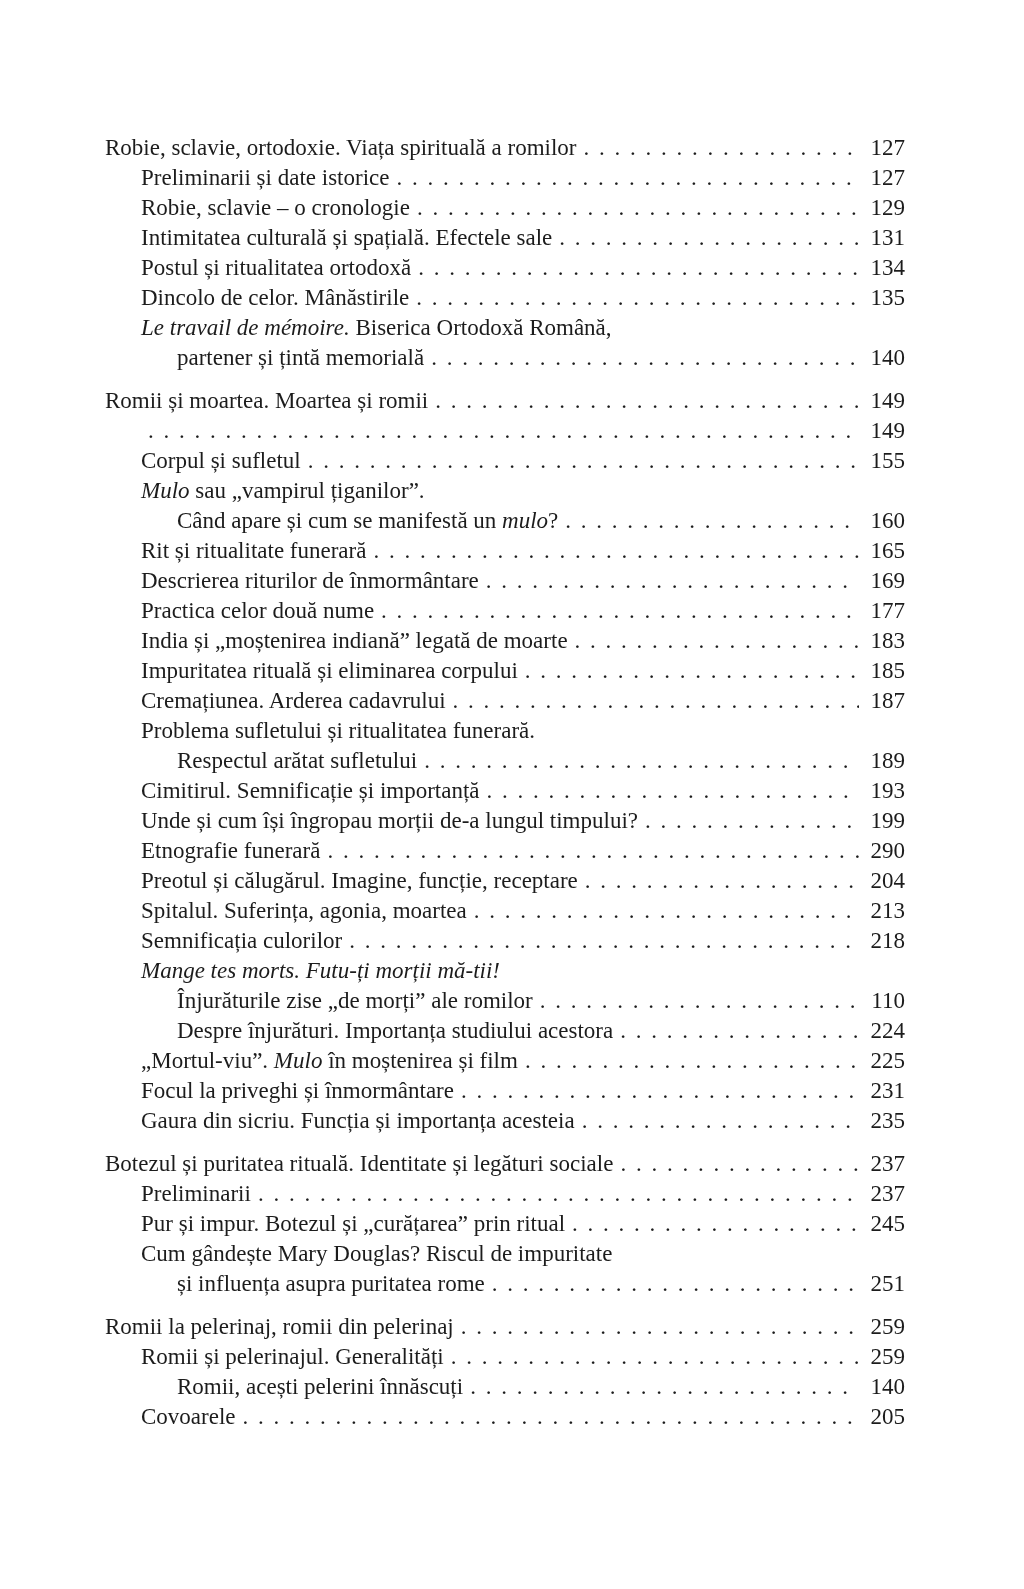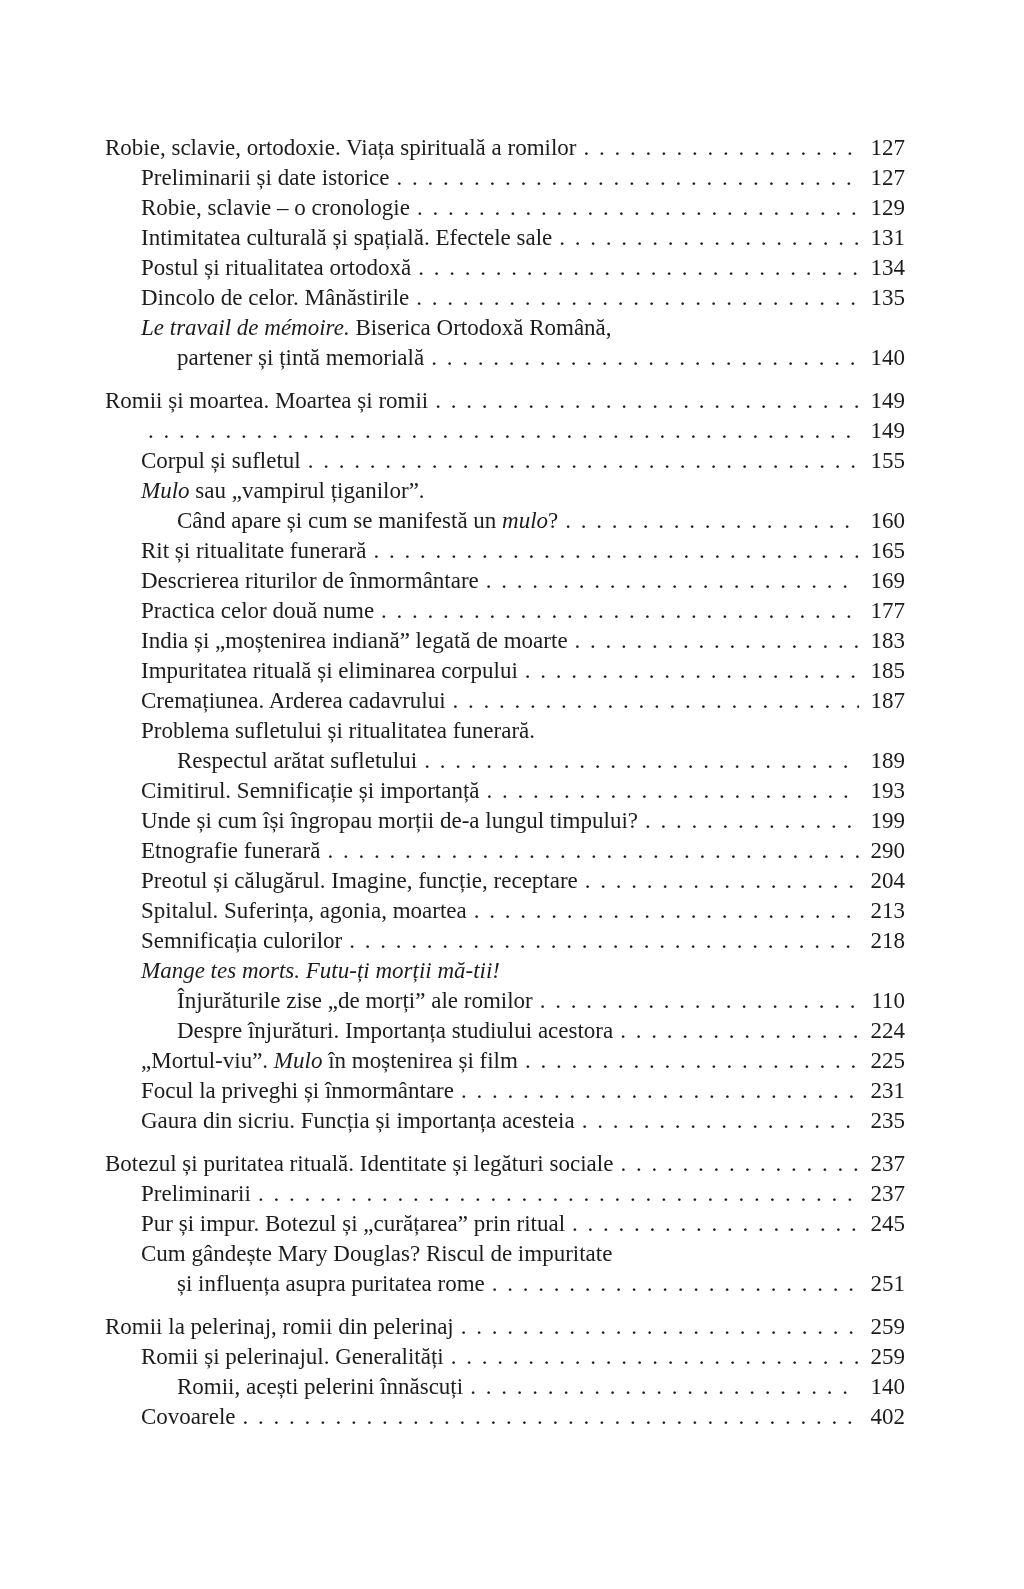--- a/index.html
+++ b/index.html
@@ -257,16 +257,16 @@
         <span class="page-num">259</span>
       </div>
       <div class="row indent-2">
         <span class="entry-text"><span>Romii, acești pelerini înnăscuți</span></span>
         <span class="leader"></span>
         <span class="page-num">140</span>
       </div>
       <div class="row indent-1">
         <span class="entry-text"><span>Covoarele</span></span>
         <span class="leader"></span>
-        <span class="page-num">402</span>
+        <span class="page-num">205</span>
       </div>
     </div>
 </div>
 
 </body></html>

